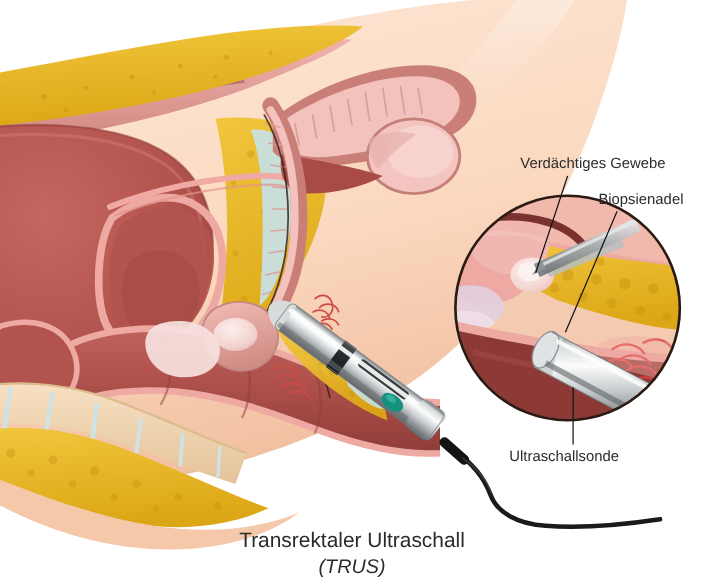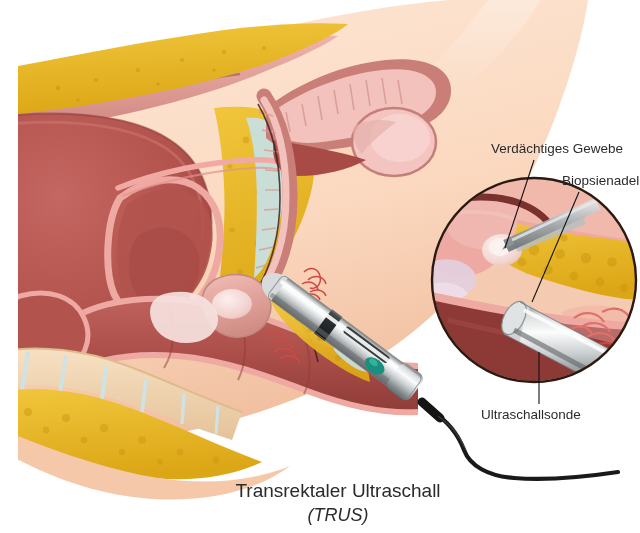--- a/index.html
+++ b/index.html
@@ -1,21 +1,21 @@
 <!DOCTYPE html>
 <html><head>
 <meta charset="utf-8">
 <style>
   html,body{margin:0;padding:0;background:#ffffff;}
   body{
     width:640px;height:533px;overflow:hidden;
     font-family:"Liberation Sans","DejaVu Sans",sans-serif;
     position:relative;
   }
-  #stage{position:absolute;inset:0;width:532px;height:533px;padding-left:18px;}
+  #stage{position:absolute;inset:0;width:532px;height:533px;}
   svg{display:block;}
   .lbl{
     font-family:"Liberation Sans","DejaVu Sans",sans-serif;
     fill:#2b2b2b;
     font-size:13.5px;
   }
   .caption-main{
     font-family:"Liberation Sans","DejaVu Sans",sans-serif;
     fill:#2b2b2b;font-size:19px;
   }

